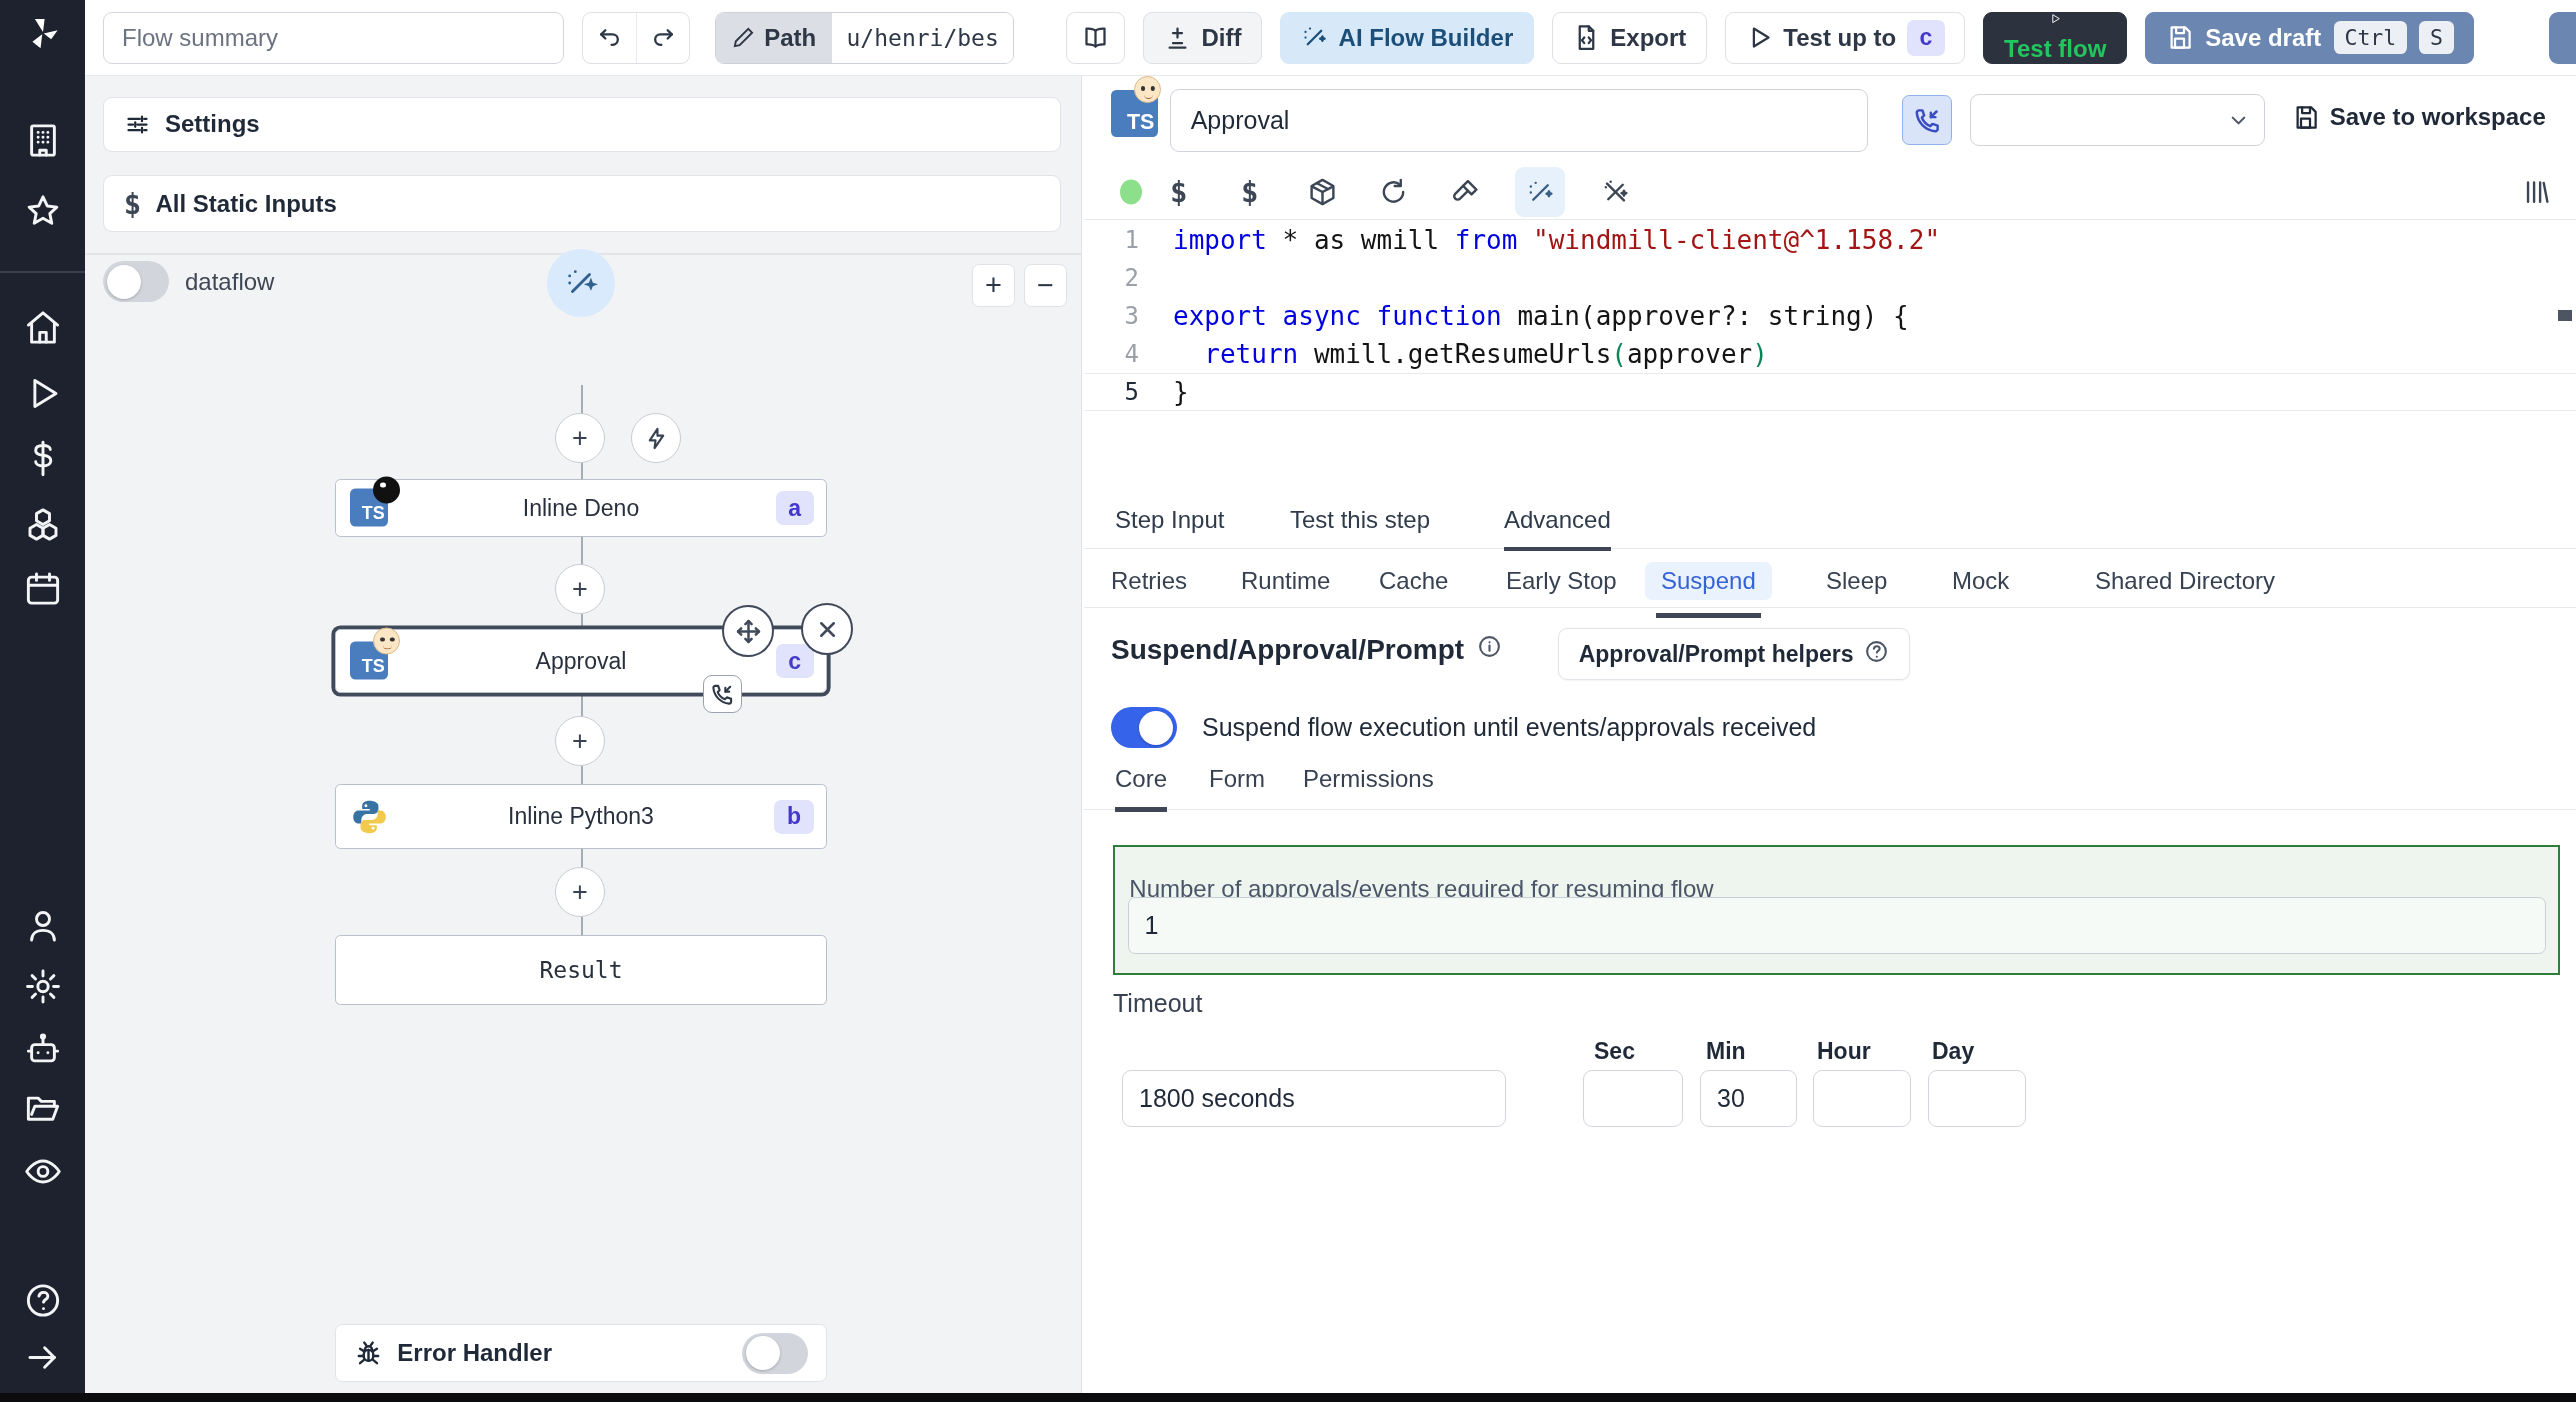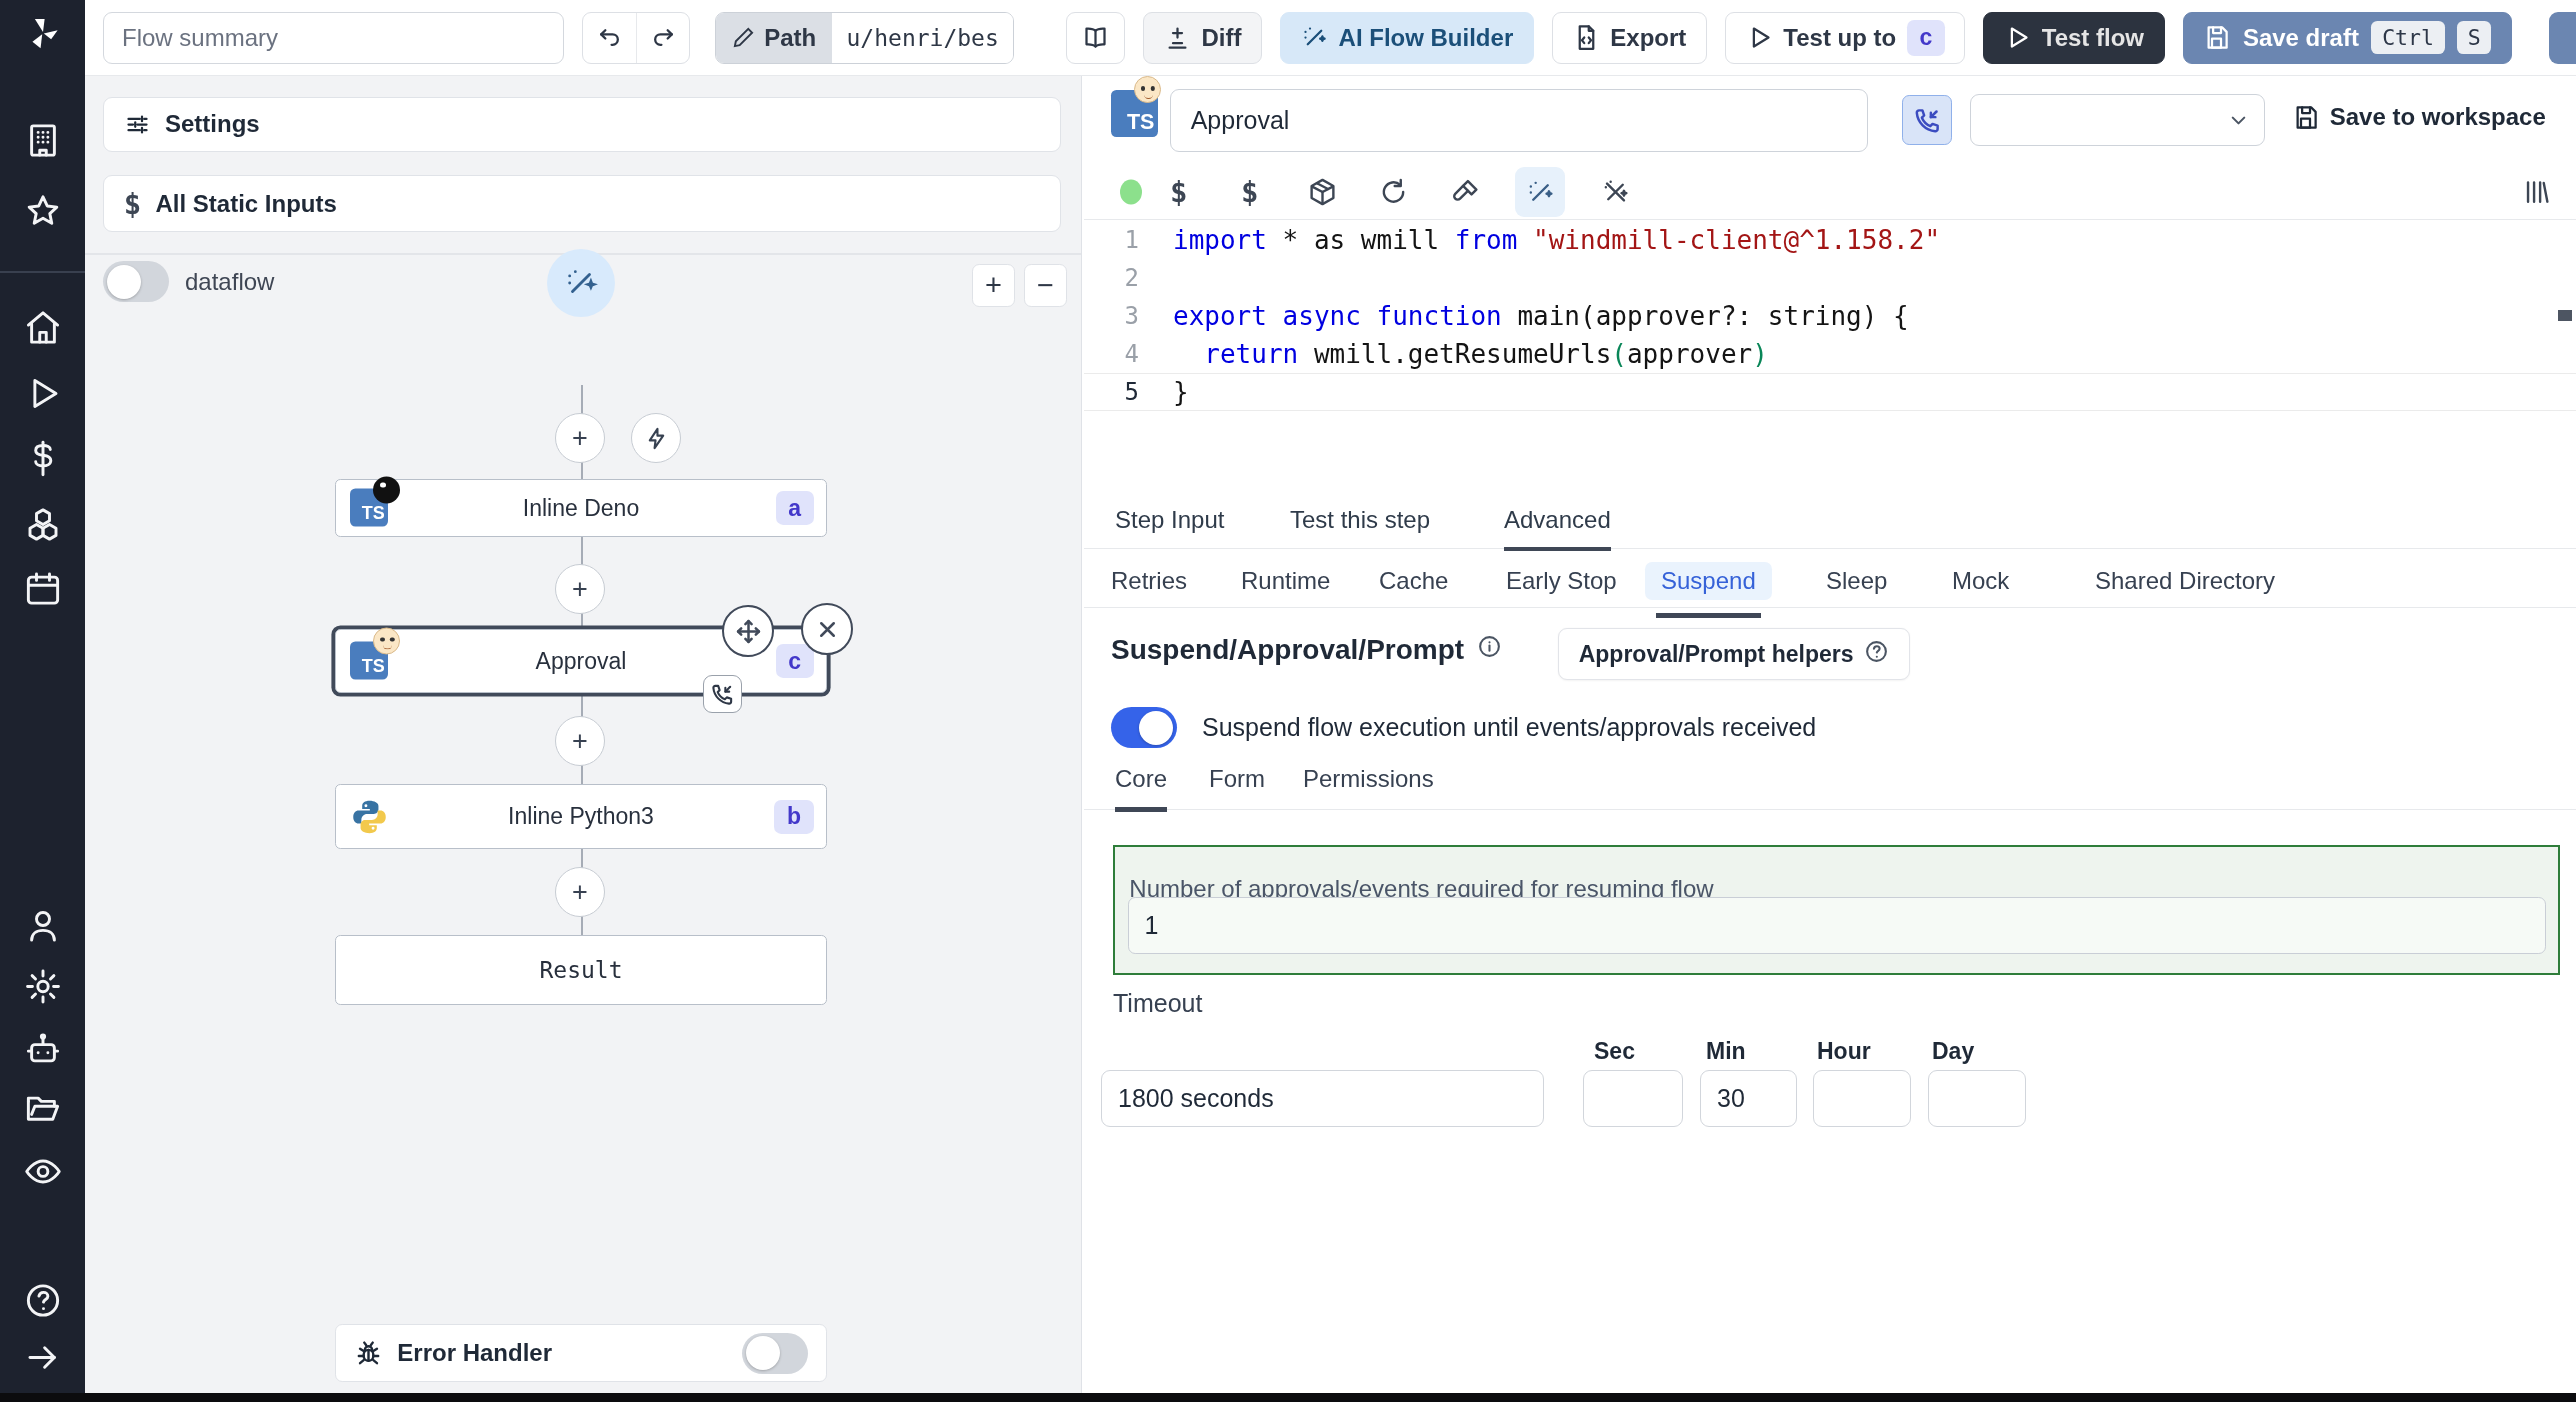--- a/index.html
+++ b/index.html
@@ -25,21 +25,21 @@
   .undo-group svg { width:25px; height:25px; stroke:#2e3746; fill:none; stroke-width:2.2; stroke-linecap:round; stroke-linejoin:round; }
   .path-group { display:flex; height:52px; border:1.8px solid #ccd1d8; border-radius:9px; overflow:hidden; margin-left:7.2px; }
   .path-left { background:#dbdfe5; display:flex; align-items:center; gap:9px; padding:0 16px; font-size:24px; font-weight:700; color:#2e3746; }
   .path-left svg { width:23px; height:23px; stroke:#2e3746; fill:none; stroke-width:2; }
   .path-right { background:#fff; display:flex; align-items:center; padding:0 14.3px; font-size:23px; color:#2e3746; }
   .btn-book { width:59px; padding:0; margin-left:34px; }
   .btn-diff { background:#f3f4f6; }
   .btn-ai { background:#d7e8f8; border-color:#d7e8f8; color:#1b4f79; }
   .btn-ai svg { stroke:#1b4f79; }
   .badge-letter { background:#e0e3fb; color:#4338ca; font-weight:700; font-size:23px; border-radius:7.2px; padding:4.5px 12.5px; }
-  .btn-dark { background:#2c333f; border-color:#2c333f; color:#e5e5e5; }
+  .btn-dark { background:#2c333f; border-color:#2c333f; color:#22c55e;flex-direction:column; }
   .btn-dark svg { stroke:#fff; }
   .btn-save { background:#6b86b1; border-color:#6b86b1; color:#fff; gap:12.5px; }
   .btn-save svg { stroke:#fff; }
   .kbd { background:#eceff3; color:#2d3748; font-family:"DejaVu Sans Mono", monospace; font-size:21.5px; border-radius:6.3px; padding:3.6px 10.7px; font-weight:400; }
   .btn-partial { position:absolute; right:0; top:11.6px; width:27px; height:52px; background:#6b86b1; border-radius:9px 0 0 9px; }
 
   
   .left-panel { position:absolute; left:85px; top:76px; width:997px; bottom:0; background:#f2f3f5; border-right:1.8px solid #dfe2e7; overflow:hidden; }
   .card-row { position:absolute; left:18px; right:19.7px; background:#fff; border:1.8px solid #e0e3e8; border-radius:9px; display:flex; align-items:center; gap:14.3px; padding:0 19.7px; font-size:24px; font-weight:700; color:#1f2937; }
   .card-row svg { width:27px; height:27px; stroke:#1f2937; fill:none; stroke-width:2; stroke-linecap:round; }
@@ -580,21 +580,21 @@
     <div class="green-box">
       <span class="gb-label">Number of approvals/events required for resuming flow</span>
       <div class="gb-input">1</div>
     </div>
 
     <div class="timeout-label">Timeout</div>
     <span class="unit-label" style="left:510px">Sec</span>
     <span class="unit-label" style="left:622px">Min</span>
     <span class="unit-label" style="left:733px">Hour</span>
     <span class="unit-label" style="left:848px">Day</span>
-    <div class="tfield" style="left:17px; width:443px">1800 seconds</div>
+    <div class="tfield" style="left:38px; width:384px">1800 seconds</div>
     <div class="tfield" style="left:499px; width:100px"></div>
     <div class="tfield" style="left:616px; width:97px">30</div>
     <div class="tfield" style="left:729px; width:98px"></div>
     <div class="tfield" style="left:844px; width:98px"></div>
   </section>
 
   <div class="bottom-strip"></div>
 </div>
 
 

